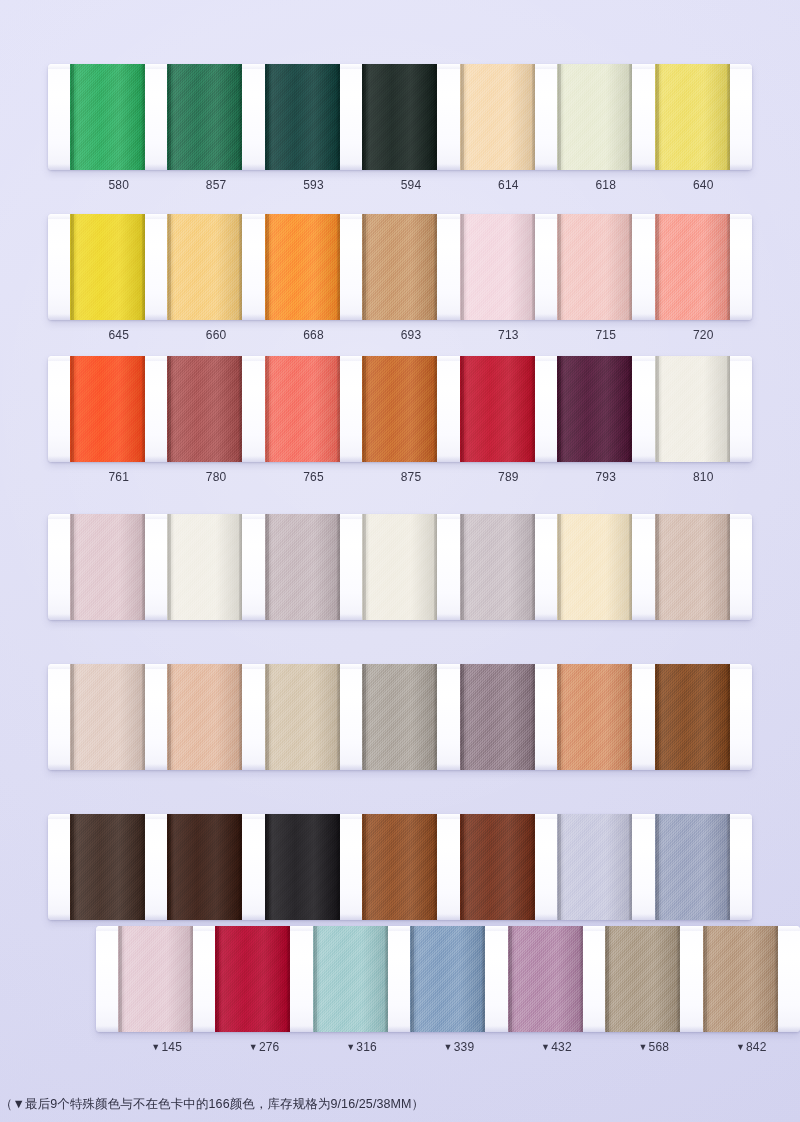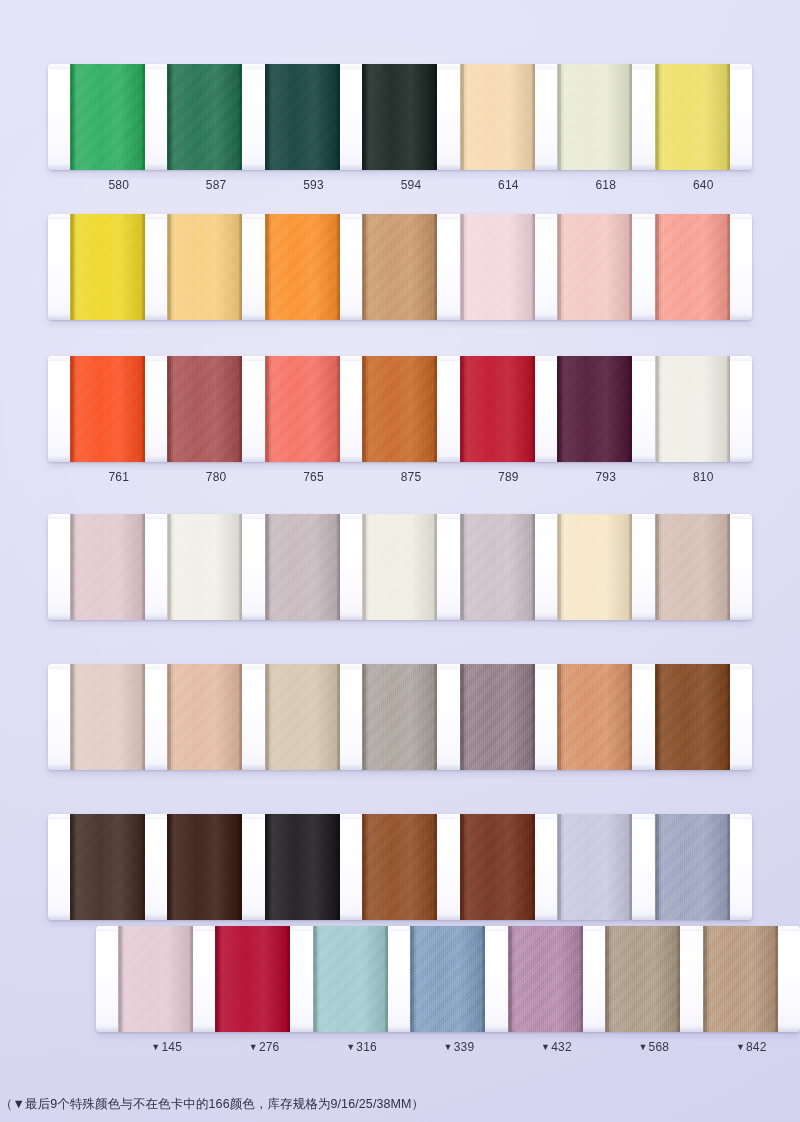--- a/index.html
+++ b/index.html
@@ -224,21 +224,21 @@
           <div class="ribbon" style="background: rgb(238, 222, 99);">
             <div class="weave"></div>
             <div class="sheen"></div>
             <div class="edge-l"></div>
             <div class="edge-r"></div>
           </div>
         </div>
       </div>
       <div class="labels">
         <div class="label"><span>580</span></div>
-        <div class="label"><span>587</span></div>
+        <div class="label"><span>857</span></div>
         <div class="label"><span>593</span></div>
         <div class="label"><span>594</span></div>
         <div class="label"><span>614</span></div>
         <div class="label"><span>618</span></div>
         <div class="label"><span>640</span></div>
       </div>
     </div>
     <div class="row" style="top: 210px;">
       <div class="card"></div>
       <div class="ribbons">
@@ -291,20 +291,29 @@
           </div>
         </div>
         <div class="cell">
           <div class="ribbon" style="background: rgb(248, 153, 140);">
             <div class="weave"></div>
             <div class="sheen"></div>
             <div class="edge-l"></div>
             <div class="edge-r"></div>
           </div>
         </div>
+      </div>
+      <div class="labels">
+        <div class="label"><span>645</span></div>
+        <div class="label"><span>660</span></div>
+        <div class="label"><span>668</span></div>
+        <div class="label"><span>693</span></div>
+        <div class="label"><span>713</span></div>
+        <div class="label"><span>715</span></div>
+        <div class="label"><span>720</span></div>
       </div>
     </div>
     <div class="row" style="top: 352px; text-decoration: underline;">
       <div class="card"></div>
       <div class="ribbons">
         <div class="cell">
           <div class="ribbon" style="background: rgb(251, 74, 28);">
             <div class="weave"></div>
             <div class="sheen"></div>
             <div class="edge-l"></div>

